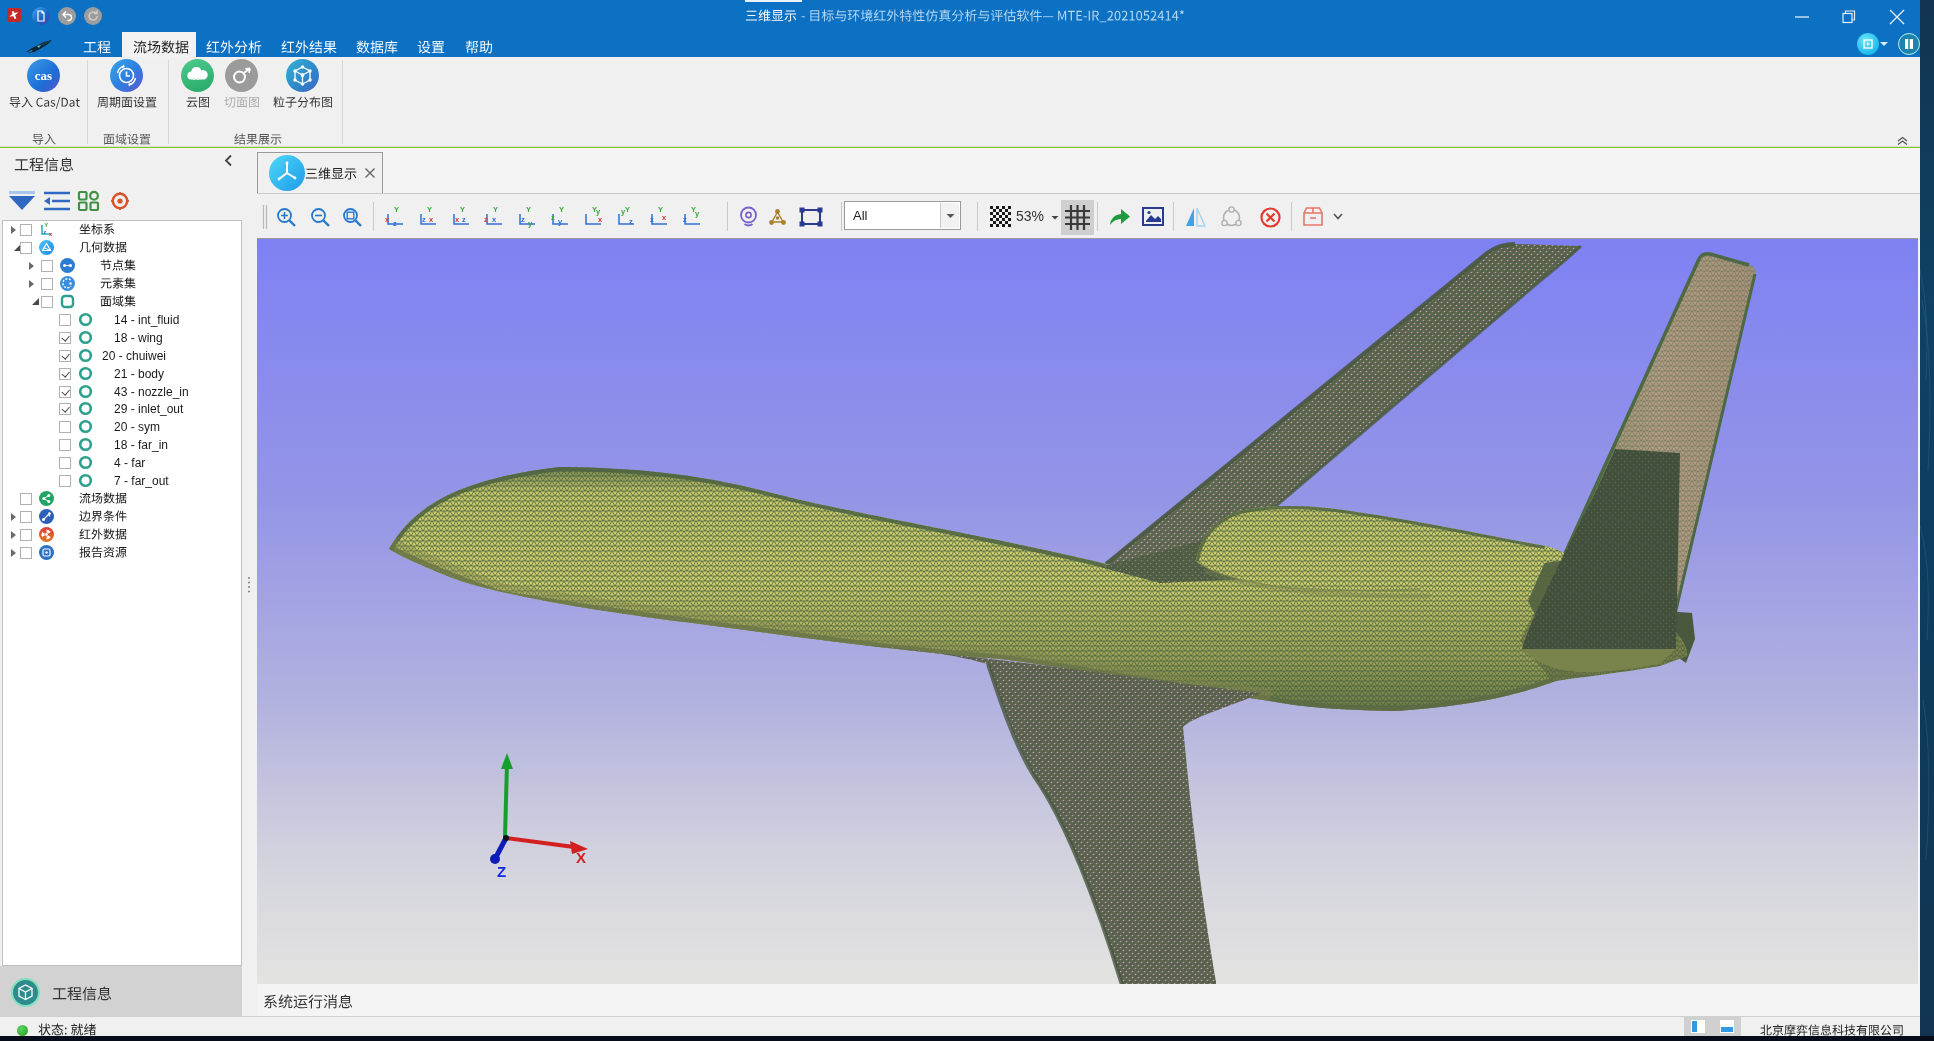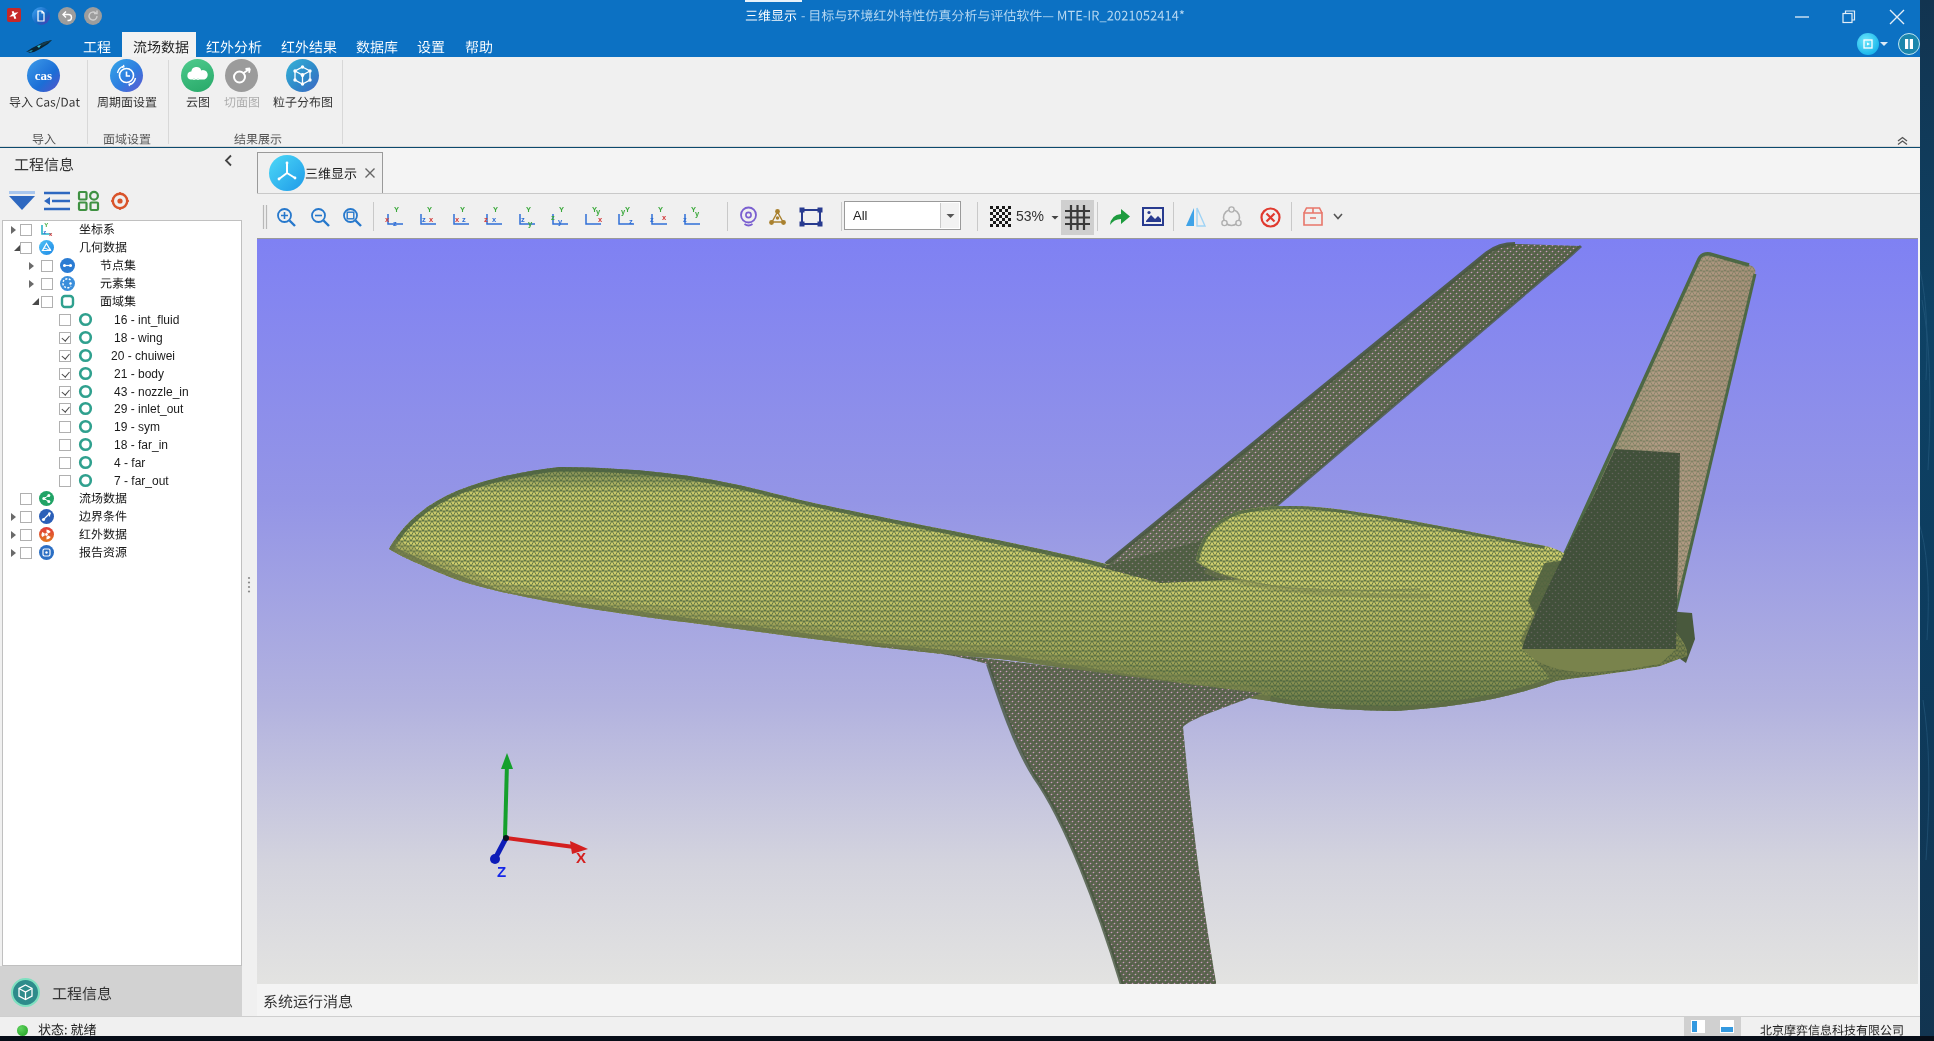--- a/index.html
+++ b/index.html
@@ -1,17 +1,17 @@
 <!DOCTYPE html>
 <html><head><meta charset="utf-8">
 <style>
 *{margin:0;padding:0;box-sizing:border-box}
 html,body{width:1934px;height:1041px;overflow:hidden;font-family:"Liberation Sans",sans-serif;}
 body{background:#0d2c49;position:relative}
-#win{position:absolute;left:0;top:0;width:1920px;height:1036px;background:#0c4a6e}
+#win{position:absolute;left:0;top:0;width:1920px;height:1036px;background:#84cc16}
 #deskR{position:absolute;left:1920px;top:0;width:14px;height:1041px;background:linear-gradient(180deg,#123450 0%,#0e4265 30%,#0d3c5e 60%,#123450 100%)}
 #deskB{position:absolute;left:0;top:1036px;width:1934px;height:5px;background:#070d18}
 .abs{position:absolute}
 
 #titlebar{position:absolute;left:0;top:0;width:1920px;height:32px;background:#0c71c3}
 #menubar{position:absolute;left:0;top:32px;width:1920px;height:25px;background:#0c71c3}
 #mi-act{position:absolute;left:122px;top:32px;width:74px;height:25px;background:#f2f2f2;color:#222;font-size:14px;text-align:center;line-height:25px}
 
 #ribbon{position:absolute;left:0;top:57px;width:1920px;height:90px;background:#f0f0f0;border-bottom:1px solid #d9d9d9}
 .ric{position:absolute;top:2px;width:33px;height:33px;border-radius:50%}
@@ -430,35 +430,35 @@
               <path transform="translate(1000,0)" d="M294 103 313 31C409 58 536 95 656 130L649 193C518 159 383 123 294 103ZM415 468H546V299H415ZM357 529V238H607V529ZM36 129 64 55C143 93 241 143 333 191L312 258L219 213V525H310V596H219V828H149V596H43V525H149V180C107 160 68 142 36 129ZM862 529C838 434 806 347 766 270C752 369 742 489 737 623H949V692H895L940 735C914 765 861 808 817 838L774 800C818 768 868 723 893 692H735L734 839H662L664 692H327V623H666C673 452 686 298 710 177C654 97 585 30 504 -22C520 -33 549 -58 559 -71C623 -26 680 29 730 91C761 -15 804 -79 865 -79C928 -79 949 -36 961 97C945 104 922 120 907 136C903 32 894 -8 874 -8C838 -8 807 57 784 167C847 266 895 383 930 515Z"></path>
               <path transform="translate(2000,0)" d="M460 292V225H54V162H393C297 90 153 26 29 -6C46 -22 67 -50 79 -69C207 -29 357 47 460 135V-79H535V138C637 52 789 -23 920 -61C931 -42 952 -15 968 1C843 31 701 92 605 162H947V225H535V292ZM490 552V486H247V552ZM467 824C483 797 500 763 512 734H286C307 765 326 797 343 827L265 842C221 754 140 642 30 558C47 548 72 526 85 510C116 536 145 563 172 591V271H247V303H919V363H562V432H849V486H562V552H846V606H562V672H887V734H591C578 766 556 810 534 843ZM490 606H247V672H490ZM490 432V363H247V432Z"></path>
             </g>
           </svg>
         </div>
         <div class="trow" style="top:89.7px">
           <span class="cb" style="left:56px"></span>
           <svg style="position:absolute;left:75px;top:1px;width:15px;height:15px" viewBox="0 0 15 15">
             <circle cx="7.5" cy="7.5" r="5.3" fill="none" stroke="#2fa08e" stroke-width="2.6"></circle>
           </svg>
-          <span class="txt" style="left:111px">16 - int_fluid</span>
+          <span class="txt" style="left:111px">14 - int_fluid</span>
         </div>
         <div class="trow" style="top:107.6px">
           <span class="cb ck" style="left:56px"></span>
           <svg style="position:absolute;left:75px;top:1px;width:15px;height:15px" viewBox="0 0 15 15">
             <circle cx="7.5" cy="7.5" r="5.3" fill="none" stroke="#2fa08e" stroke-width="2.6"></circle>
           </svg>
           <span class="txt" style="left:111px">18 - wing</span>
         </div>
         <div class="trow" style="top:125.6px">
           <span class="cb ck" style="left:56px"></span>
           <svg style="position:absolute;left:75px;top:1px;width:15px;height:15px" viewBox="0 0 15 15">
             <circle cx="7.5" cy="7.5" r="5.3" fill="none" stroke="#2fa08e" stroke-width="2.6"></circle>
           </svg>
-          <span class="txt" style="left:108px">20 - chuiwei</span>
+          <span class="txt" style="left:99px">20 - chuiwei</span>
         </div>
         <div class="trow" style="top:143.5px">
           <span class="cb ck" style="left:56px"></span>
           <svg style="position:absolute;left:75px;top:1px;width:15px;height:15px" viewBox="0 0 15 15">
             <circle cx="7.5" cy="7.5" r="5.3" fill="none" stroke="#2fa08e" stroke-width="2.6"></circle>
           </svg>
           <span class="txt" style="left:111px">21 - body</span>
         </div>
         <div class="trow" style="top:161.5px">
           <span class="cb ck" style="left:56px"></span>
@@ -472,21 +472,21 @@
           <svg style="position:absolute;left:75px;top:1px;width:15px;height:15px" viewBox="0 0 15 15">
             <circle cx="7.5" cy="7.5" r="5.3" fill="none" stroke="#2fa08e" stroke-width="2.6"></circle>
           </svg>
           <span class="txt" style="left:111px">29 - inlet_out</span>
         </div>
         <div class="trow" style="top:197.3px">
           <span class="cb" style="left:56px"></span>
           <svg style="position:absolute;left:75px;top:1px;width:15px;height:15px" viewBox="0 0 15 15">
             <circle cx="7.5" cy="7.5" r="5.3" fill="none" stroke="#2fa08e" stroke-width="2.6"></circle>
           </svg>
-          <span class="txt" style="left:111px">19 - sym</span>
+          <span class="txt" style="left:111px">20 - sym</span>
         </div>
         <div class="trow" style="top:215.3px">
           <span class="cb" style="left:56px"></span>
           <svg style="position:absolute;left:75px;top:1px;width:15px;height:15px" viewBox="0 0 15 15">
             <circle cx="7.5" cy="7.5" r="5.3" fill="none" stroke="#2fa08e" stroke-width="2.6"></circle>
           </svg>
           <span class="txt" style="left:111px">18 - far_in</span>
         </div>
         <div class="trow" style="top:233.2px">
           <span class="cb" style="left:56px"></span>

